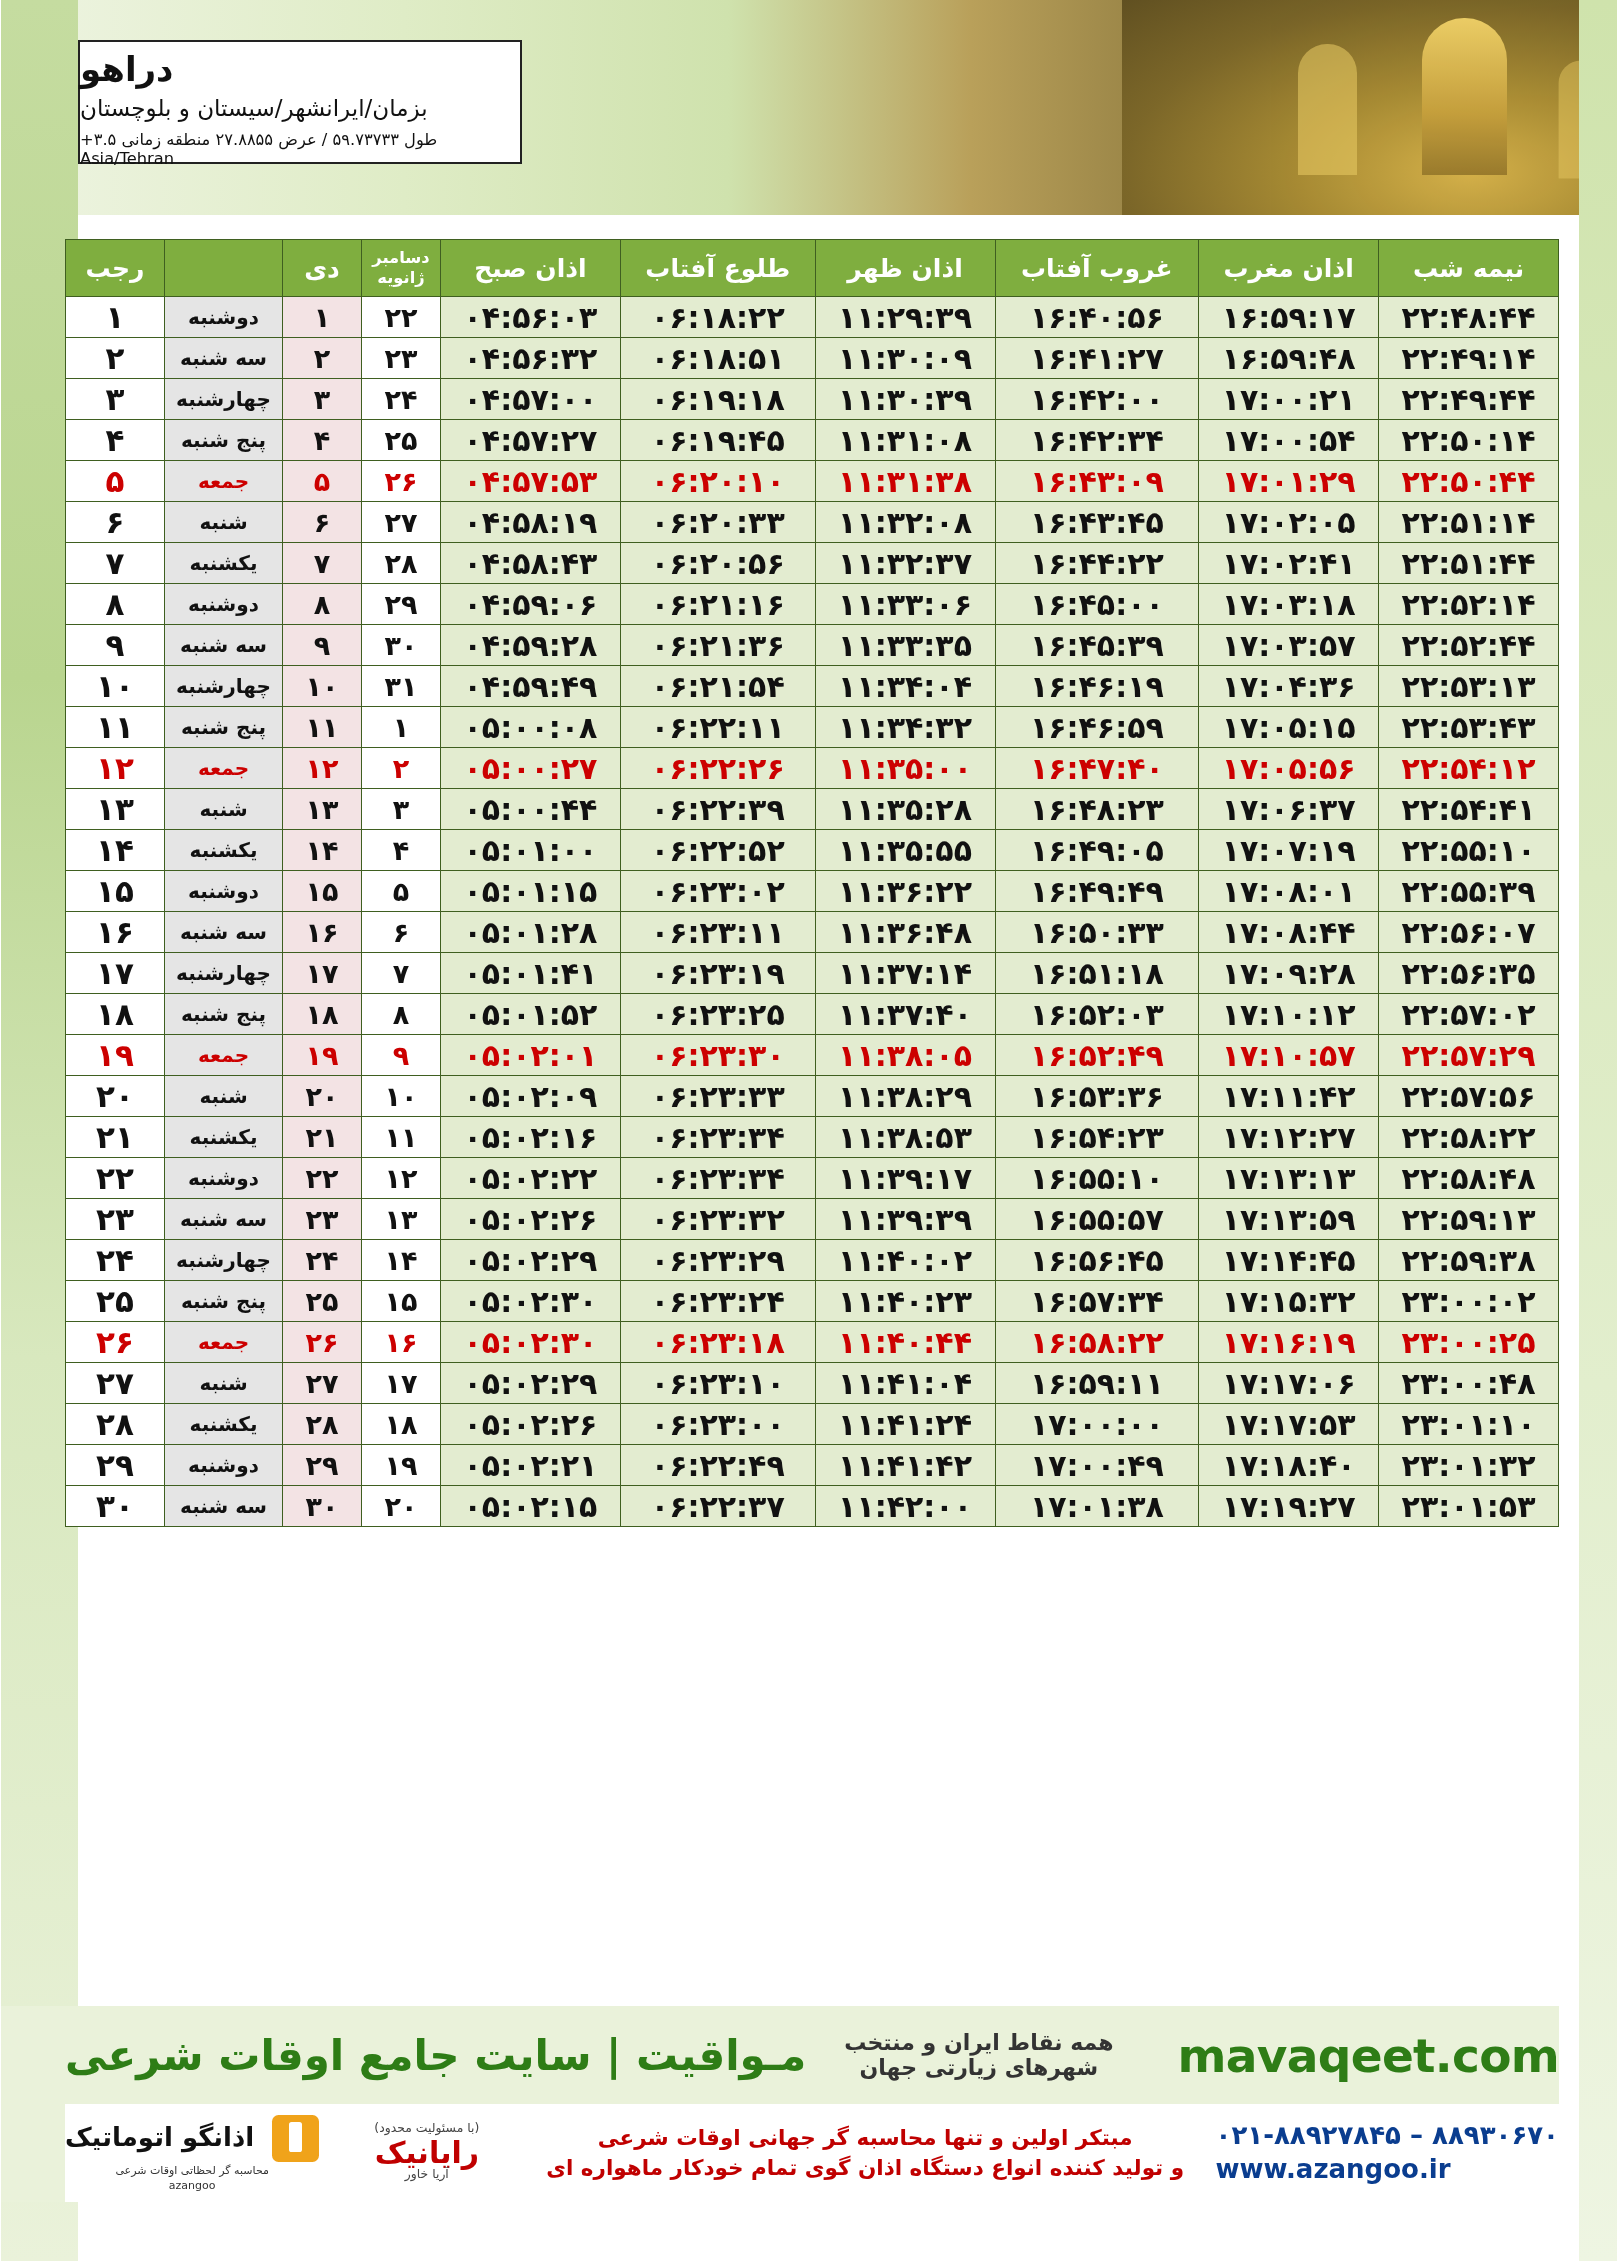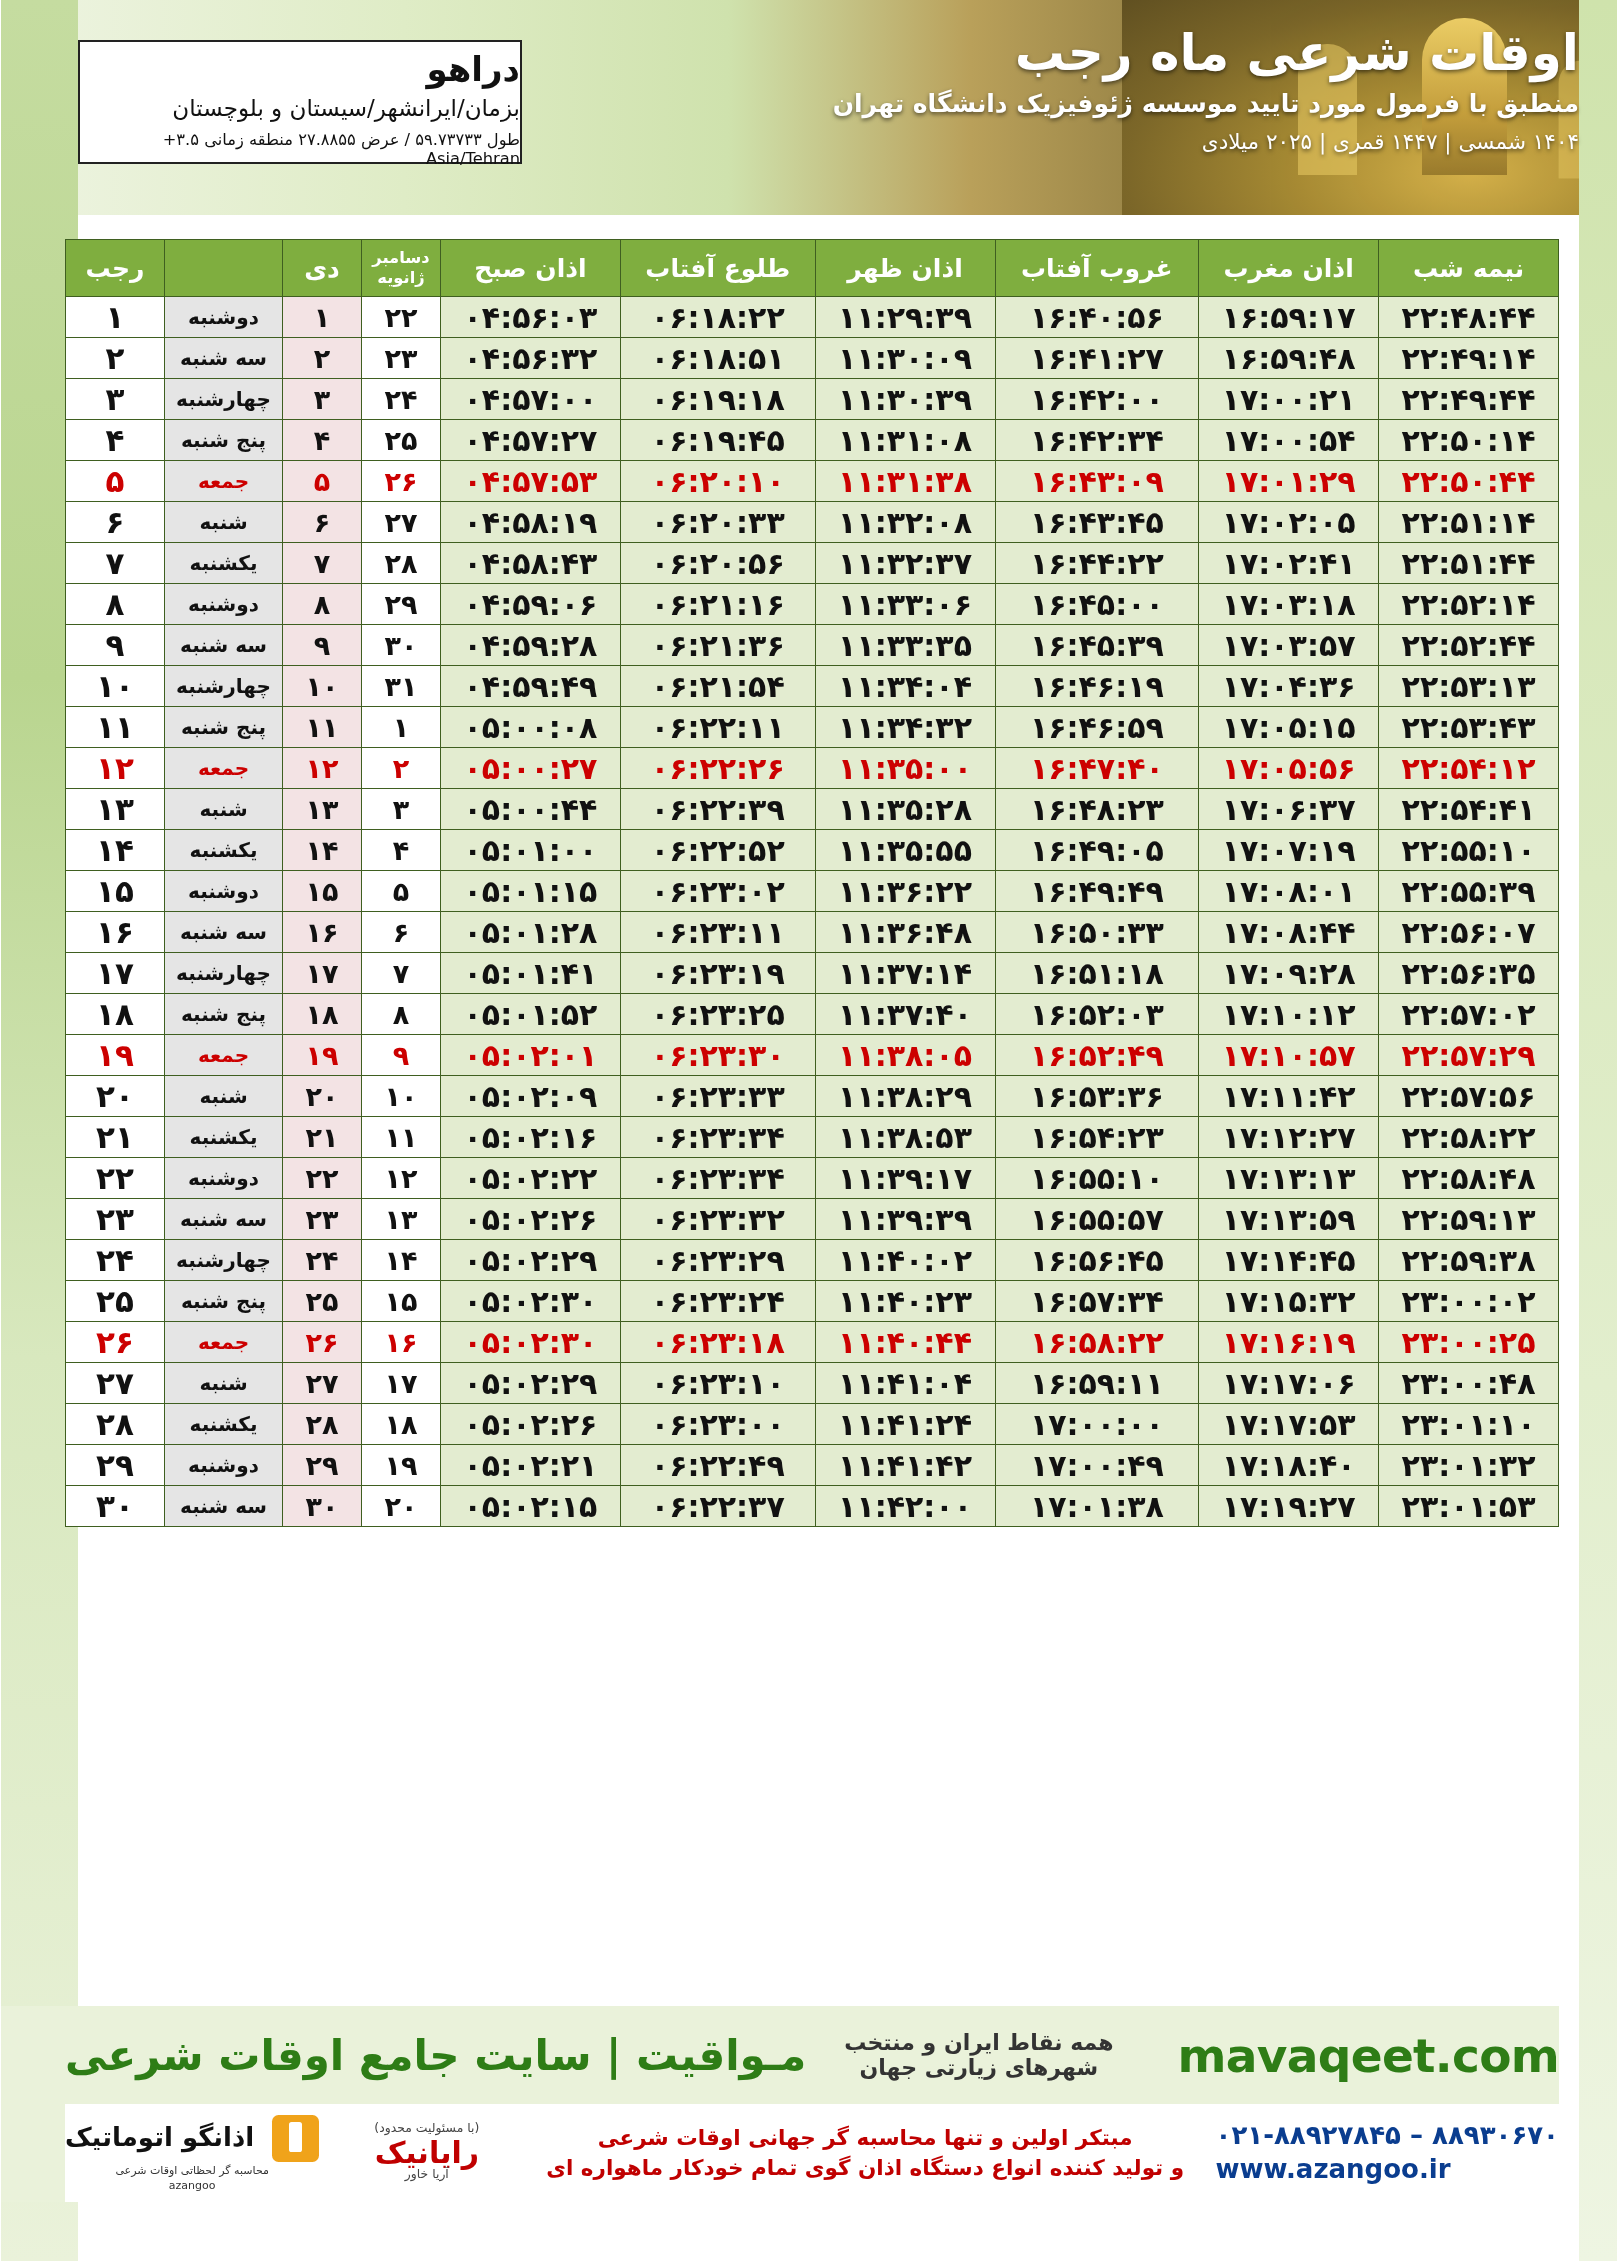--- a/index.html
+++ b/index.html
@@ -49,21 +49,21 @@
   .header h2{
     margin:6.5px 0 0 0;font-size:25px;font-weight:bold;line-height:1.2;
   }
   .header h3{
     margin:10.4px 0 0 0;font-size:21.5px;font-weight:normal;line-height:1.2;
   }
   
   .citybox{
     position:absolute;top:40px;left:78px;width:444px;height:124px;
     background:#ffffff;border:2px solid #222;box-sizing:border-box;
-    text-align:right;padding-top:9px;
+    text-align:left;padding-top:9px;
   }
   .citybox .city{font-size:34px;font-weight:bold;color:#111;line-height:1.1;}
   .citybox .prov{font-size:23px;color:#111;margin-top:6.5px;line-height:1.15;}
   .citybox .coord{font-size:16.3px;color:#111;margin-top:9px;direction:rtl;}
   
   .note{
     position:absolute;top:210px;right:0;width:1579px;text-align:right;
     font-size:16.3px;color:#111;padding-left:0;box-sizing:border-box;
     padding-right:39px;
   }
@@ -149,25 +149,20 @@
 </head>
 <body>
 
 <div class="bg-top-band"></div>
 <div class="bg-shrine"></div>
 <div class="bg-left-green"></div>
 <div class="bg-green-right"></div>
 
 <div class="sheet">
 
-  <div class="header">
-    <h1>اوقات شرعی ماه رجب</h1>
-    <h2>منطبق با فرمول مورد تایید موسسه ژئوفیزیک دانشگاه تهران</h2>
-    <h3>۱۴۰۴ شمسی | ۱۴۴۷ قمری | ۲۰۲۵ میلادی</h3>
-  </div>
 
   <div class="citybox">
     <div class="city">دراهو</div>
     <div class="prov">بزمان/ایرانشهر/سیستان و بلوچستان</div>
     <div class="coord">طول ۵۹.۷۳۷۳۳ / عرض ۲۷.۸۸۵۵ منطقه زمانی ۳.۵+ Asia/Tehran</div>
   </div>
 
 
   <table class="prayer">
     <thead>

